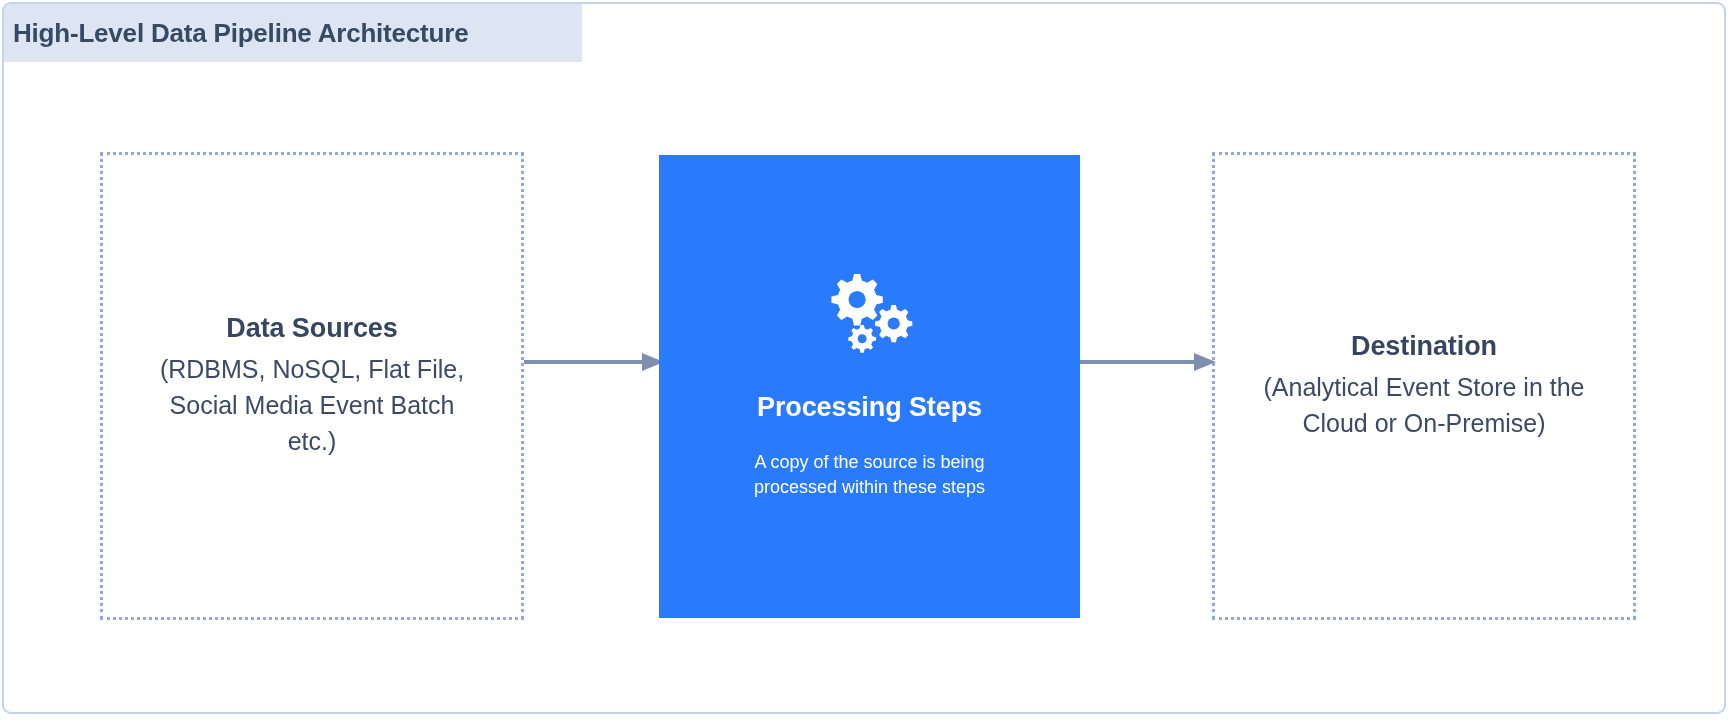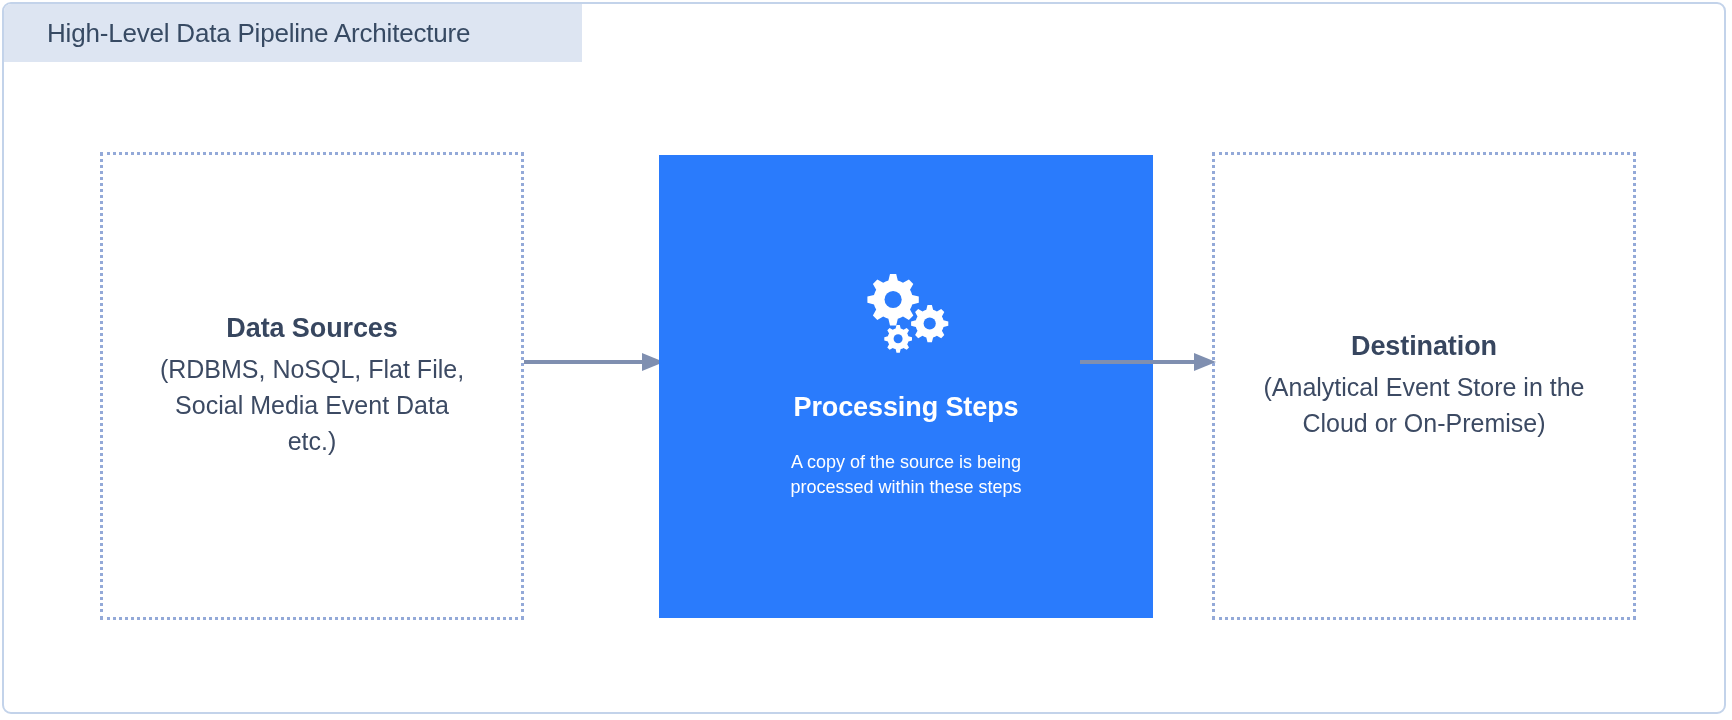--- a/index.html
+++ b/index.html
@@ -33,23 +33,23 @@
     position: absolute;
     left: 0px;
     top: 0px;
     width: 578px;
     height: 58px;
     background: #dde5f2;
     display: flex;
     align-items: center;
   }
   .title-text {
-    margin-left: 43px;
+    margin-left: 9px;
     font-size: 26px;
-    font-weight: normal;
+    font-weight: bold;
     color: #374a63;
     letter-spacing: -0.2px;
     white-space: nowrap;
   }
 
   
   .canvas {
     position: absolute;
     left: 0;
     top: 0;
@@ -81,21 +81,21 @@
   #node-sources {
     left: 96px;
     top: 148px;
     width: 424px;
     height: 468px;
   }
   
   #node-processing {
     left: 655px;
     top: 151px;
-    width: 494px;
+    width: 421px;
     height: 463px;
   }
   
   #node-destination {
     left: 1208px;
     top: 148px;
     width: 424px;
     height: 468px;
   }
 
@@ -153,21 +153,21 @@
 </head>
 <body>
 
 <div class="frame">
 
   <div class="canvas">
 
     <div class="node node-dotted" id="node-sources">
       <div class="node-inner">
         <div class="node-title">Data Sources</div>
-        <div class="node-sub">(RDBMS, NoSQL, Flat File, Social Media Event Data etc.)</div>
+        <div class="node-sub">(RDBMS, NoSQL, Flat File, Social Media Event Batch etc.)</div>
       </div>
     </div>
 
     <div class="arrow" id="arrow-1">
       <svg width="140" height="26" viewBox="0 0 140 26">
         <line x1="0" y1="13" x2="122" y2="13" stroke="#7f8fb0" stroke-width="4"></line>
         <polygon points="118,4 140,13 118,22" fill="#7f8fb0"></polygon>
       </svg>
     </div>
 

